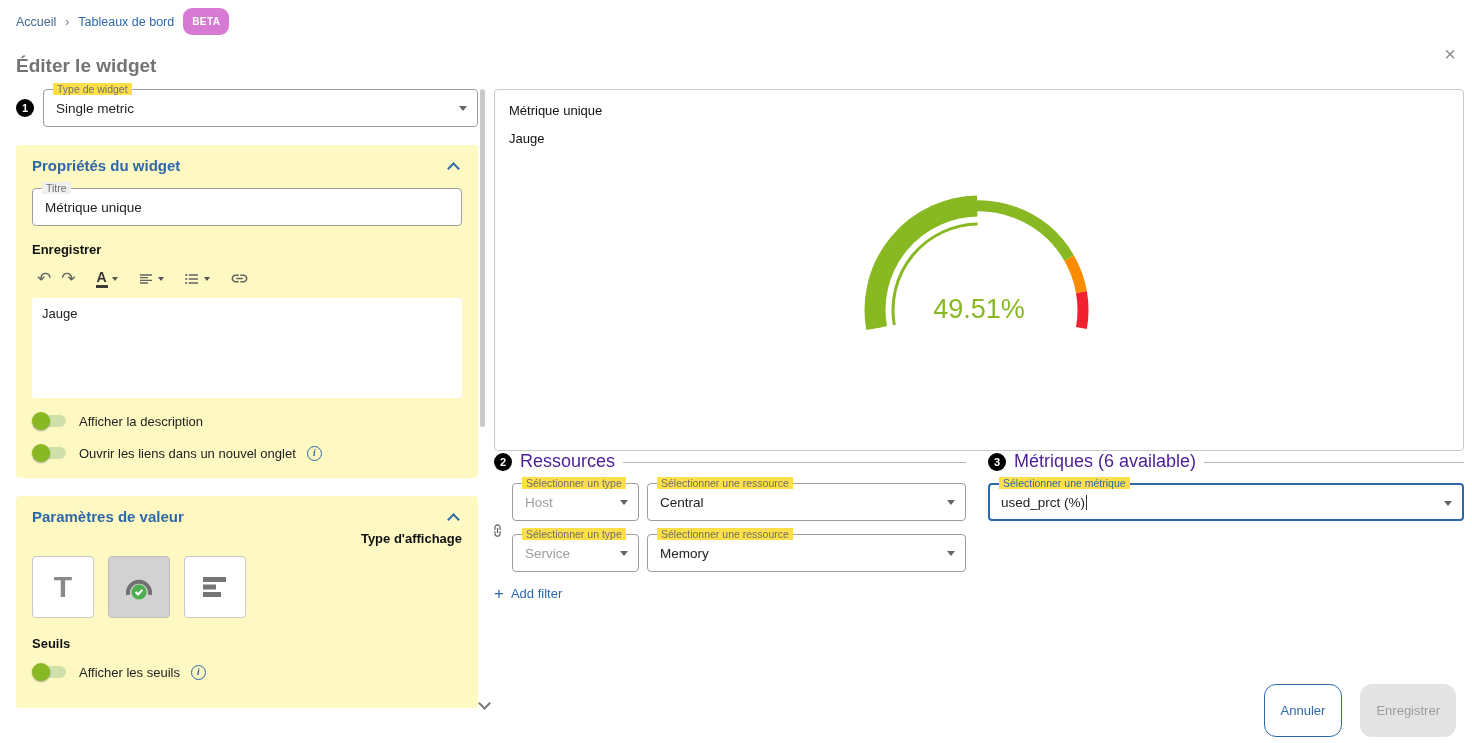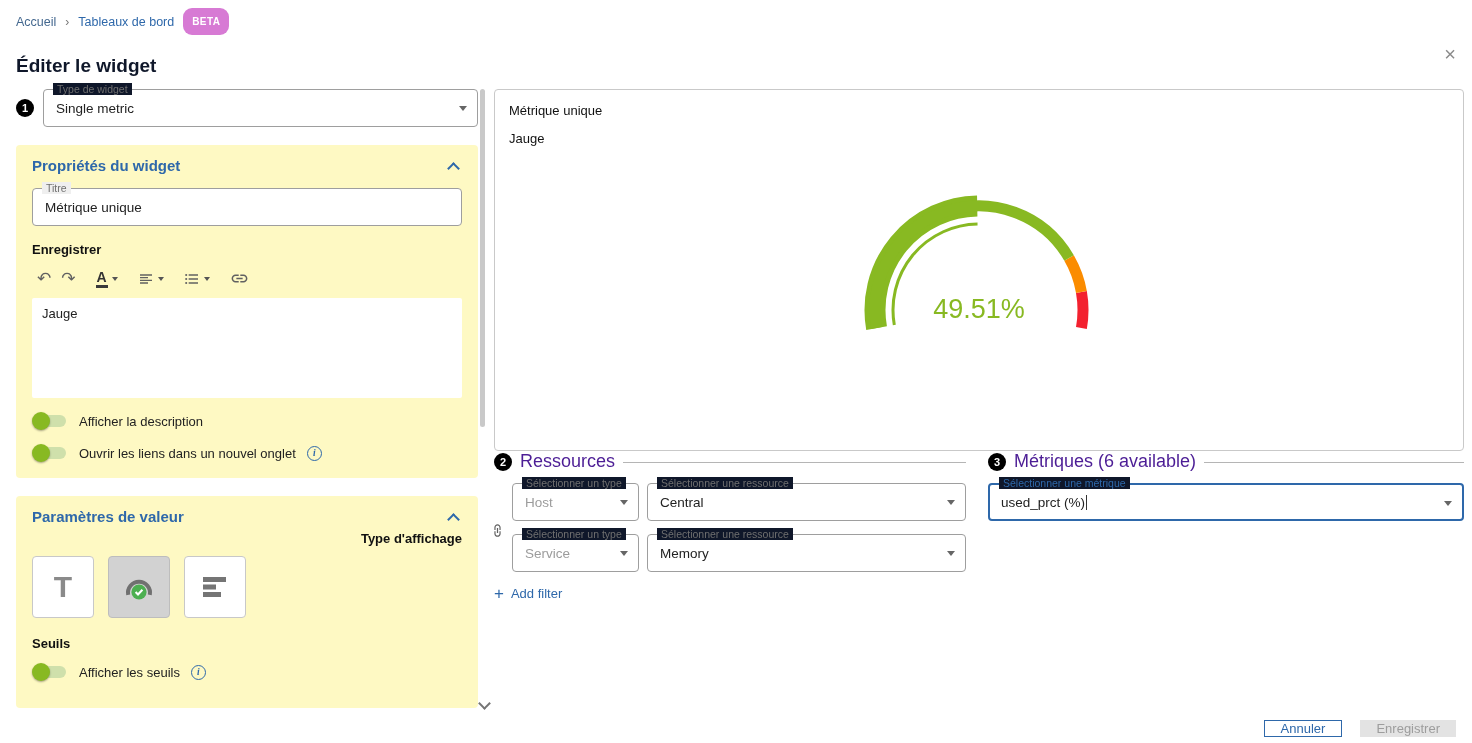--- a/index.html
+++ b/index.html
@@ -8,32 +8,32 @@
     font-family: "Liberation Sans", "DejaVu Sans", sans-serif;
     background:#fff; color:#222; position:relative; font-size:13px;
   }
   
   .breadcrumb { display:flex; align-items:center; gap:9px; padding:8px 0 4px 16px; font-size:12.5px; }
   .crumb { color:#2e68aa; text-decoration:none; cursor:pointer; }
   .crumb.home { color:#44688f; }
   .sep { color:#777; font-size:12px; }
   .beta { background:#d77ad4; color:#fff; font-size:10px; font-weight:bold; padding:8px 9px; border-radius:9px; letter-spacing:.4px; }
 
-  .page-title { color:#0f172a; font-size:19px; font-weight:600; padding:16px 16px 12px; }
+  .page-title { color:#737373; font-size:19px; font-weight:600; padding:16px 16px 12px; }
   .close-x { position:absolute; top:44px; right:16px; font-size:20px; color:#8a8a8a; cursor:pointer; line-height:1; }
 
   .content { display:flex; gap:16px; padding:0 8px 0 16px; }
 
   
   .left-col { width:462px; flex:0 0 auto; position:relative; }
   .wt-row { display:flex; align-items:center; gap:9px; margin-bottom:18px; }
   .step-circle { width:18px; height:18px; border-radius:50%; background:#000; color:#fff; font-size:11px; font-weight:bold; display:flex; align-items:center; justify-content:center; flex:0 0 auto; }
 
   .outlined { position:relative; border:1px solid #9e9e9e; border-radius:4px; height:38px; display:flex; align-items:center; padding:0 30px 0 12px; font-size:13.5px; background:#fff; }
-  .outlined .flabel { position:absolute; top:-7px; left:9px; font-size:10.5px; color:#6f6f6f; background:#0f172a; padding:0 4px; line-height:12px; white-space:nowrap; }
+  .outlined .flabel { position:absolute; top:-7px; left:9px; font-size:10.5px; color:#6f6f6f; background:#fde047; padding:0 4px; line-height:12px; white-space:nowrap; }
   .outlined .arrow { position:absolute; right:10px; top:16px; width:0; height:0; border-left:4.5px solid transparent; border-right:4.5px solid transparent; border-top:5px solid #666; }
   .wt-select { flex:1; cursor:pointer; }
 
   .panel { background:#fef9c3; border-radius:4px; padding:12px 16px 16px; margin-bottom:18px; }
   .panel .flabel { background:#efefef; }
   .panel-head { display:flex; align-items:center; justify-content:space-between; margin-bottom:6px; }
   .panel-title { color:#2e68aa; font-size:15px; font-weight:bold; }
   .chev-up { width:9px; height:9px; border-left:2px solid #2e68aa; border-top:2px solid #2e68aa; transform:rotate(45deg); margin:5px 4px 0 0; cursor:pointer; }
 
   .titre-field { margin-top:14px; }
@@ -90,21 +90,21 @@
 
   .add-filter { display:inline-flex; align-items:center; gap:7px; color:#2e68aa; font-size:13px; margin-top:13px; font-weight:500; cursor:pointer; }
   .add-filter .plus { font-size:17px; line-height:1; }
 
   .met-select { margin-top:11px; border:2px solid #2e68aa; padding:0 30px 0 11px; cursor:text; }
   .met-select .flabel { color:#2e68aa; top:-8px; }
   .caret-bar { display:inline-block; width:1px; height:15px; background:#333; margin-left:1px; vertical-align:-3px; }
 
   
   .footer { position:absolute; right:16px; bottom:6px; display:flex; gap:18px; }
-  .btn { font:inherit; font-size:13px; border-radius:0; padding:0 16px; cursor:pointer; }
+  .btn { font:inherit; font-size:13px; border-radius:12px; padding:18px 16px; cursor:pointer; }
   .btn-outline { border:1px solid #2e68aa; color:#2e68aa; background:#fff; font-weight:500; }
   .btn-disabled { background:#e3e3e3; color:#9d9d9d; border:none; cursor:default; }
 </style>
 </head>
 <body>
 
 <div class="breadcrumb">
   <a class="crumb home">Accueil</a>
   <span class="sep">›</span>
   <a class="crumb">Tableaux de bord</a>

